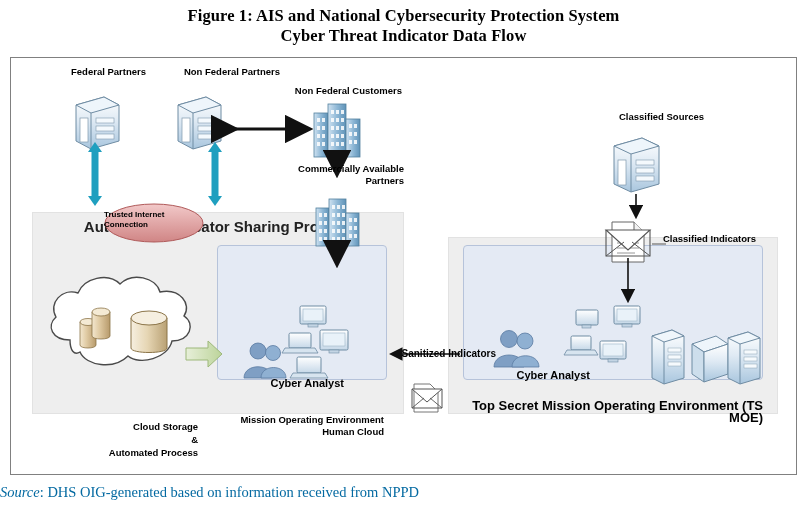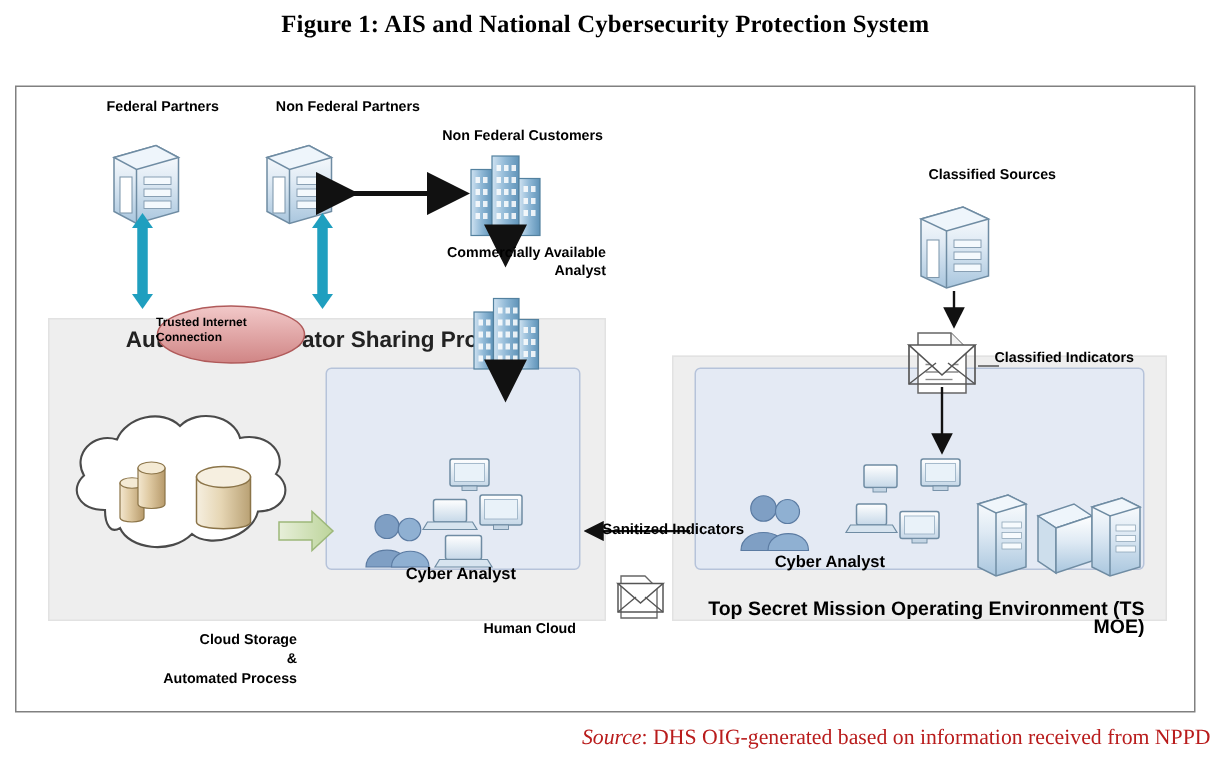--- a/index.html
+++ b/index.html
@@ -47,24 +47,24 @@
     background: #ffffff;
     box-sizing: border-box;
   }
 
   
   .source-line {
     position: absolute;
     left: 0;
     top: 484px;
     width: 807px;
-    text-align: right;
+    text-align: left;
     font-family: "Liberation Serif", serif;
     font-size: 14.5px;
-    color: #b91c1c;
+    color: #0369a1;
   }
   .source-line .src-em { font-style: italic; }
 
   
   .lbl {
     position: absolute;
     font-family: "Liberation Sans", sans-serif;
     font-weight: bold;
     color: #000;
     text-align: right;
@@ -147,20 +147,21 @@
     pointer-events: none;
   }
 </style>
 </head>
 <body>
 
 <div id="page">
 
   <div class="title">
     <div>Figure 1: AIS and National Cybersecurity Protection System</div>
+    <div>Cyber Threat Indicator Data Flow</div>
   </div>
 
   <div class="figure-frame"></div>
 
   <div class="panel-ais"></div>
   <div class="panel-ts"></div>
   <div class="panel-moe"></div>
   <div class="panel-tsmoe"></div>
 
   <div class="panel-ais-title">Automated Indicator Sharing Process</div>
@@ -466,41 +467,42 @@
   </svg>
 
   <div class="lbl" style="left:44px; top:66px; width:102px;">Federal Partners</div>
 
   <div class="lbl" style="left:150px; top:66px; width:130px;">Non Federal Partners</div>
 
   <div class="lbl" style="left:272px; top:85px; width:130px;">Non Federal Customers</div>
 
   <div class="lbl" style="left:272px; top:163px; width:132px;">
     <div>Commercially Available</div>
-    <div>Analyst</div>
+    <div>Partners</div>
   </div>
 
   <div class="lbl" style="left:570px; top:111px; width:134px;">Classified Sources</div>
 
   <div class="lbl" style="left:663px; top:233px; width:110px; text-align:left;">Classified Indicators</div>
 
   <div class="tic-label">
     <div>Trusted Internet</div>
     <div>Connection</div>
   </div>
 
   <div class="lbl" style="left:62px; top:420px; width:136px; line-height:13px;">
     <div>Cloud Storage</div>
     <div>&amp;</div>
     <div>Automated Process</div>
   </div>
 
   <div class="lbl" style="left:224px; top:377px; width:120px; font-size:11px;">Cyber Analyst</div>
 
   <div class="lbl" style="left:222px; top:414px; width:162px; line-height:12px;">
+    <div>Mission Operating Environment</div>
     <div>Human Cloud</div>
   </div>
 
   <div class="lbl" style="left:470px; top:369px; width:120px; font-size:11px;">Cyber Analyst</div>
 
   <div class="lbl" style="left:463px; top:400px; width:300px; font-size:13px;">Top Secret Mission Operating Environment (TS MOE)</div>
 
   <div class="lbl" style="left:392px; top:348px; width:104px; font-size:10px;">Sanitized Indicators</div>
 
   <div class="source-line">

